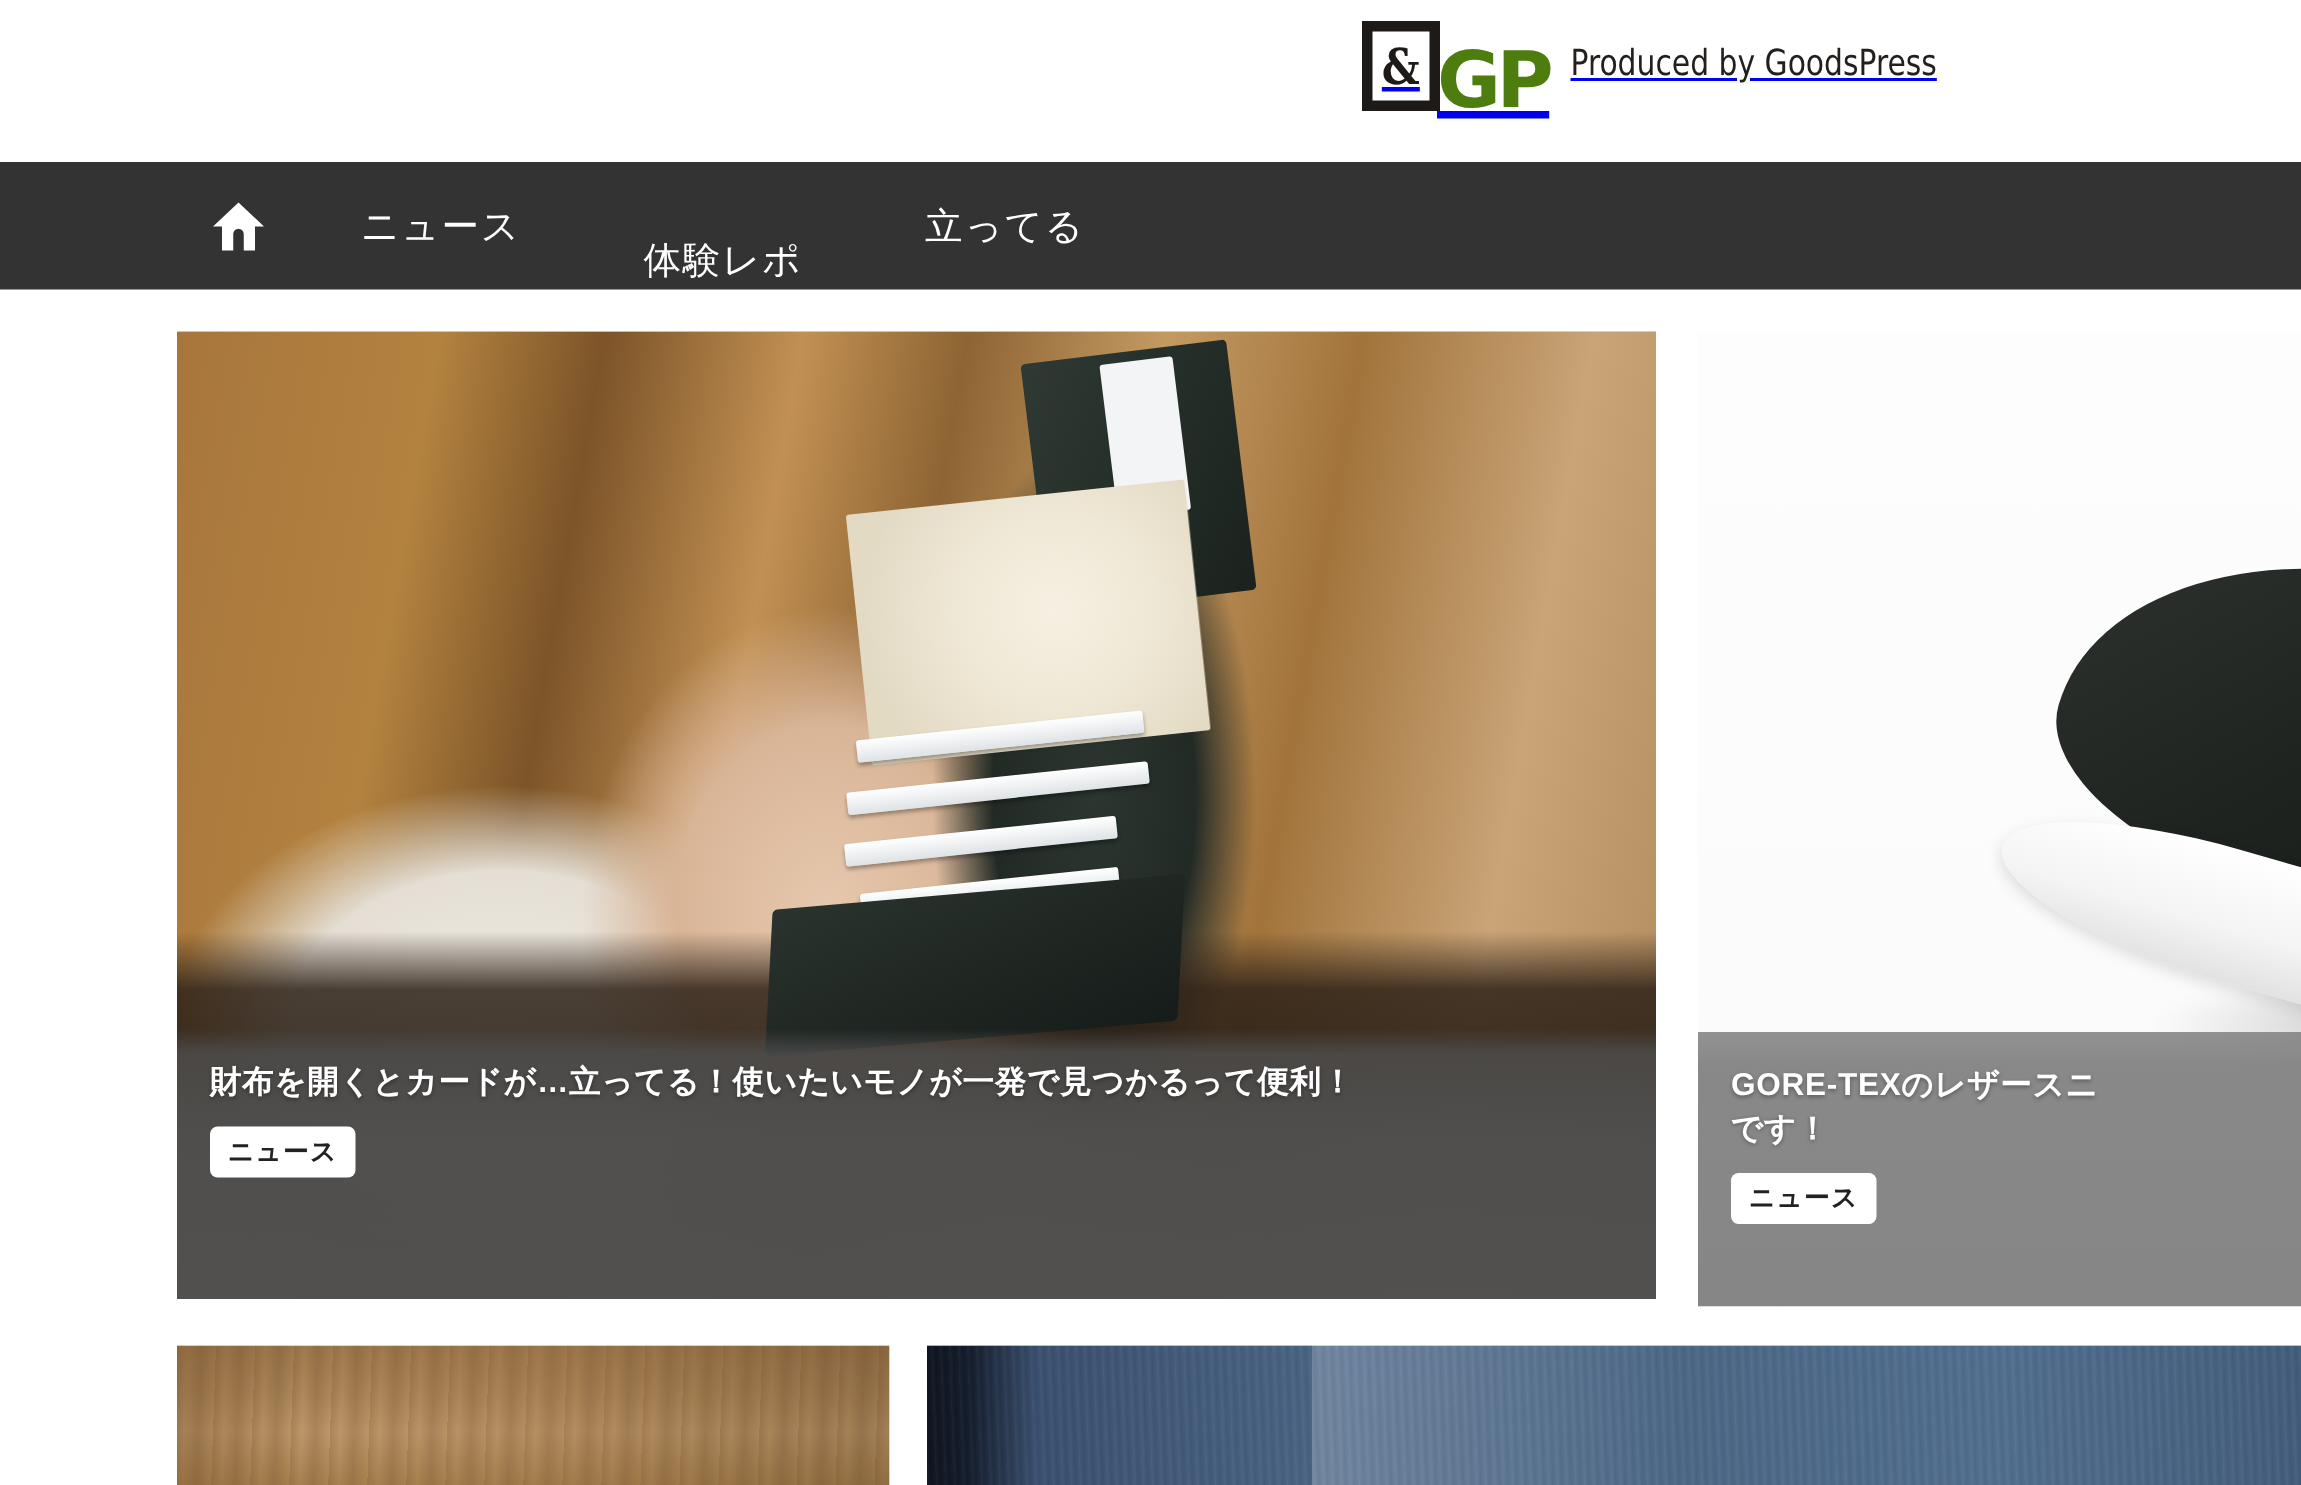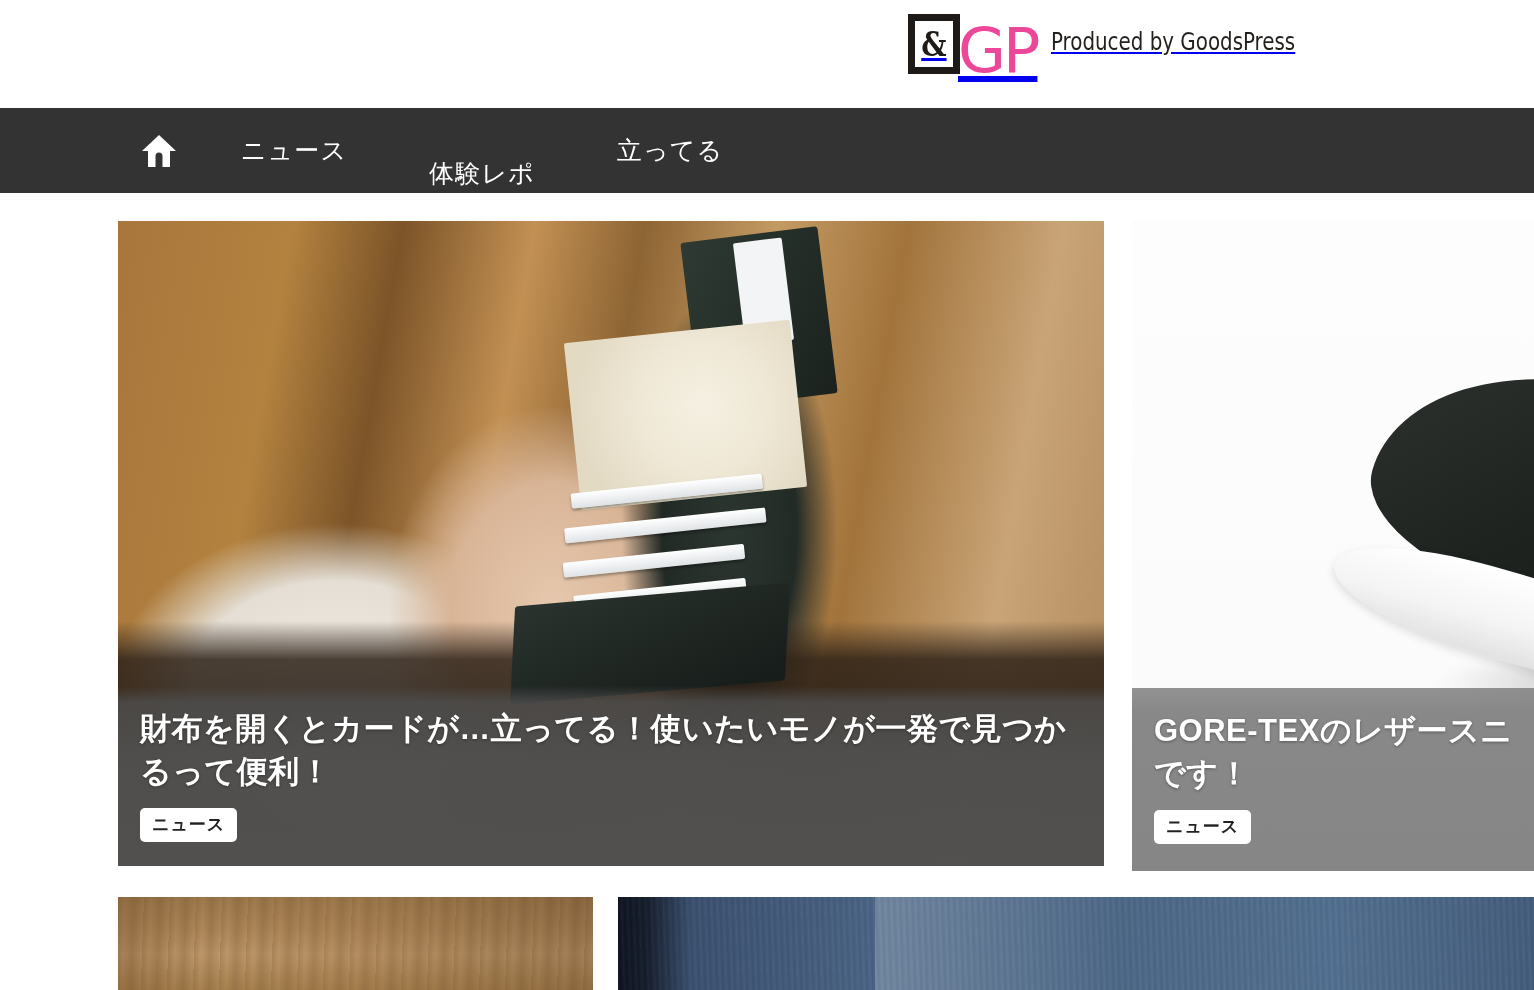--- a/index.html
+++ b/index.html
@@ -46,23 +46,23 @@
   .amp-box span {
     font-family: "DejaVu Serif", serif;
     font-size: 33px;
     font-weight: bold;
     color: #1d1a17;
     line-height: 1;
     transform: scaleX(0.85);
   }
   .gp-text {
     font-family: "DejaVu Sans", sans-serif;
-    font-size: 62px;
-    font-weight: normal;
-    color: #ec4899;
+    font-size: 52px;
+    font-weight: bold;
+    color: #4d7c0f;
     line-height: 0.78;
     letter-spacing: -3px;
     margin-left: -2px;
   }
   .logo-tagline {
     font-family: "DejaVu Sans Condensed", "DejaVu Sans", sans-serif;
     font-size: 24px;
     color: #231f1c;
     letter-spacing: 0px;
     margin-bottom: 6px;
@@ -253,21 +253,21 @@
     background: linear-gradient(to bottom, rgba(70,70,70,0) 0%, rgba(78,78,78,0.80) 9%, rgba(85,85,85,0.86) 40%, rgba(88,88,88,0.88) 100%);
     padding: 22px 0 0 22px;
     box-sizing: border-box;
   }
   .hero-card.secondary .card-overlay {
     height: 183px;
     background: linear-gradient(to bottom, rgba(128,128,128,0.85) 0%, rgba(128,128,128,0.93) 12%, rgba(128,128,128,0.95) 100%);
   }
   .card-title {
     color: #ffffff;
-    font-size: 31px;
+    font-size: 21px;
     font-weight: bold;
     line-height: 1.38;
     letter-spacing: 0.5px;
     margin: 0 14px 0 0;
     text-shadow: 0 1px 3px rgba(0,0,0,.35);
   }
   .hero-card.secondary .card-title {
     white-space: nowrap;
   }
   .card-badge {

